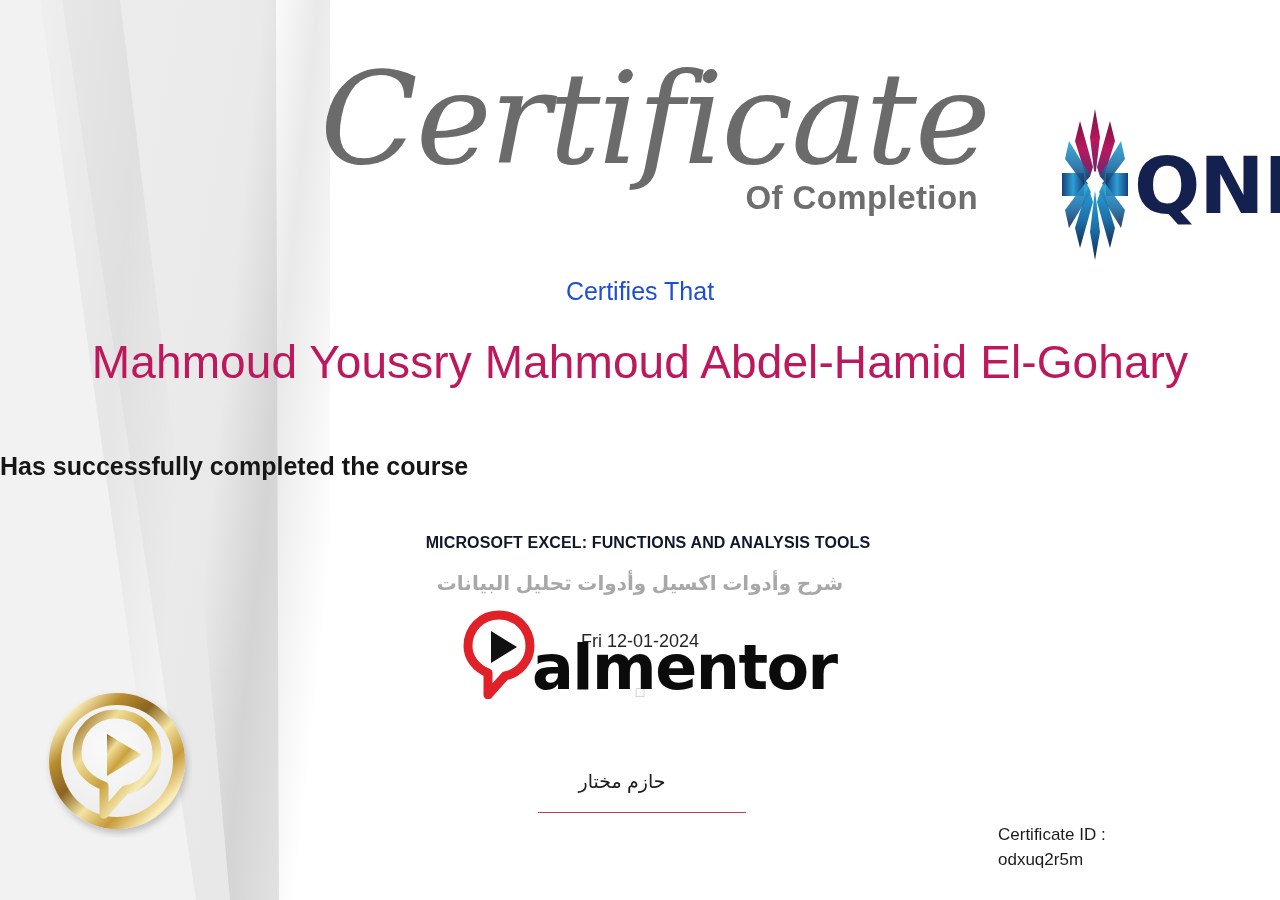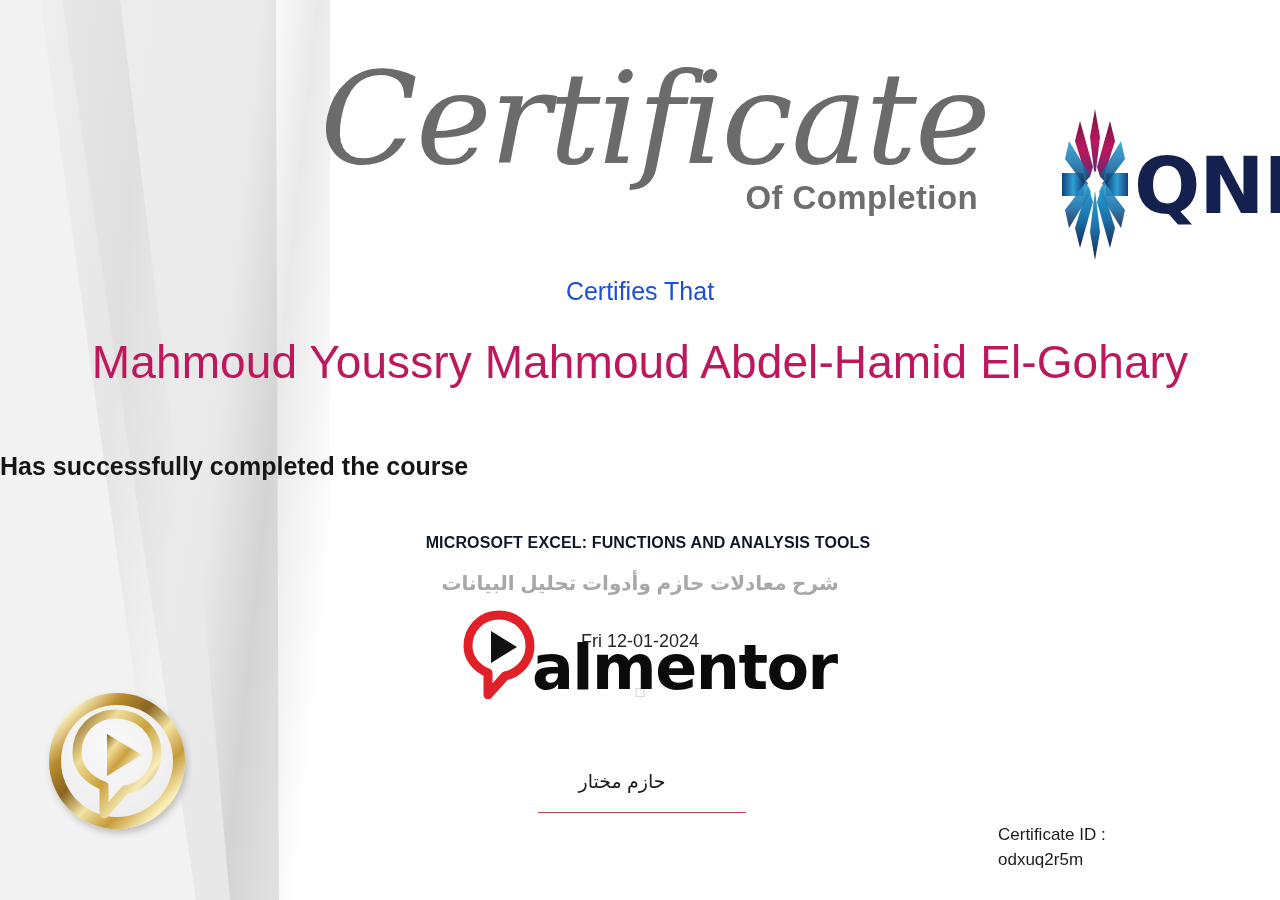--- a/index.html
+++ b/index.html
@@ -179,21 +179,21 @@
 
       <path d="M33 64 L42 74 L33 85 L24 74 Z" fill="#ffffff"></path>
     </svg>
     <div class="qnb-word">QNB</div>
   </div>
 
   <div class="certifies">Certifies That</div>
   <div class="recipient-name">Mahmoud Youssry Mahmoud Abdel-Hamid El-Gohary</div>
   <div class="completed-line">Has successfully completed the course</div>
   <div class="course-title">MICROSOFT EXCEL: FUNCTIONS AND ANALYSIS TOOLS</div>
-  <div class="course-title-ar">شرح معادلات حازم وأدوات تحليل البيانات</div>
+  <div class="course-title-ar">شرح وأدوات اكسيل وأدوات تحليل البيانات</div>
 
   <div class="issue-date">Fri 12-01-2024</div>
   <div class="glyph-box">□</div>
 
   <div class="almentor-logo">
     <svg class="almentor-mark" viewBox="0 0 74 90">
       <path d="M37 6 C55 6 68 20 68 37 C68 52 57 64 43 67 L26 86 L26 64 C14 59 6 49 6 37 C6 20 19 6 37 6 Z" fill="none" stroke="#e02127" stroke-width="9" stroke-linejoin="round"></path>
       <path d="M29 22 L55 38 L29 54 Z" fill="#111111"></path>
     </svg>
     <div class="almentor-word">almentor</div>

